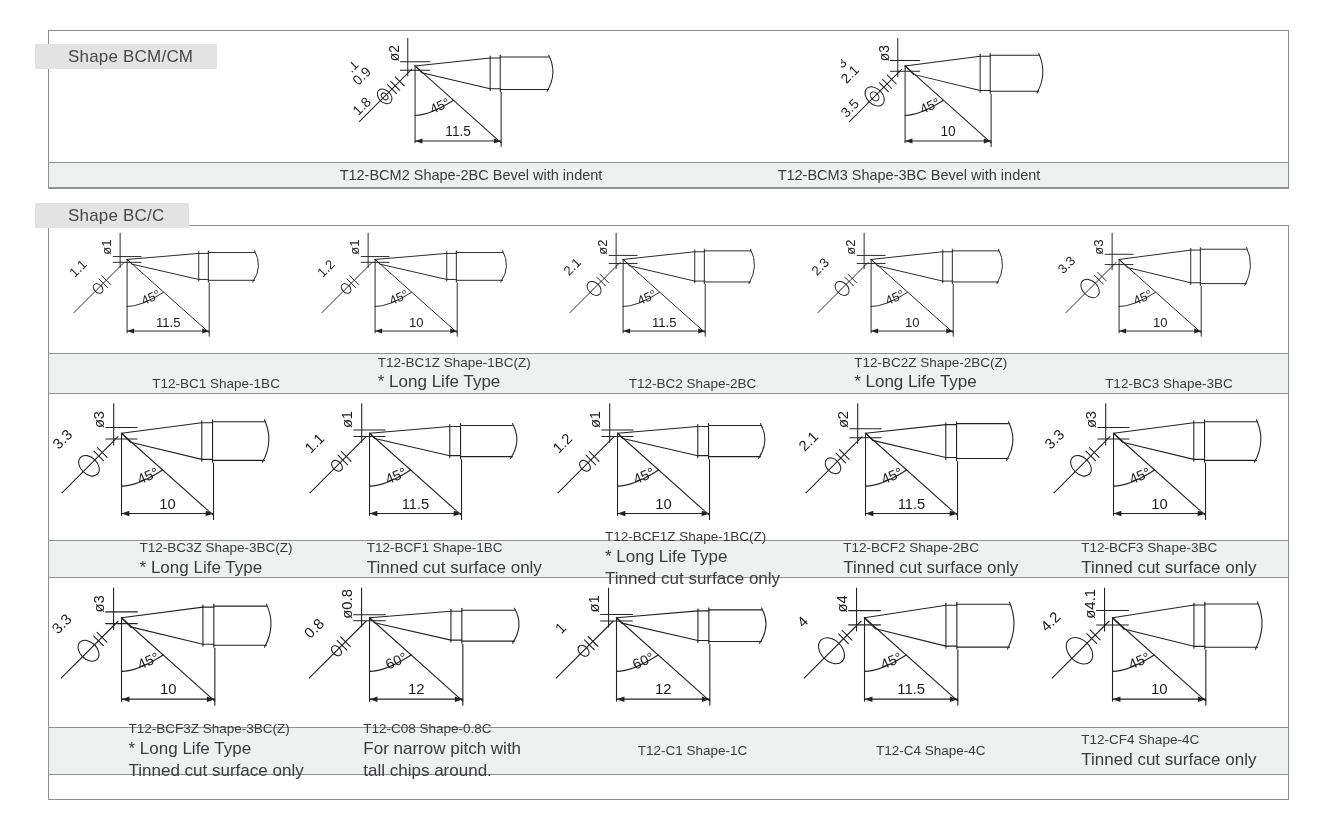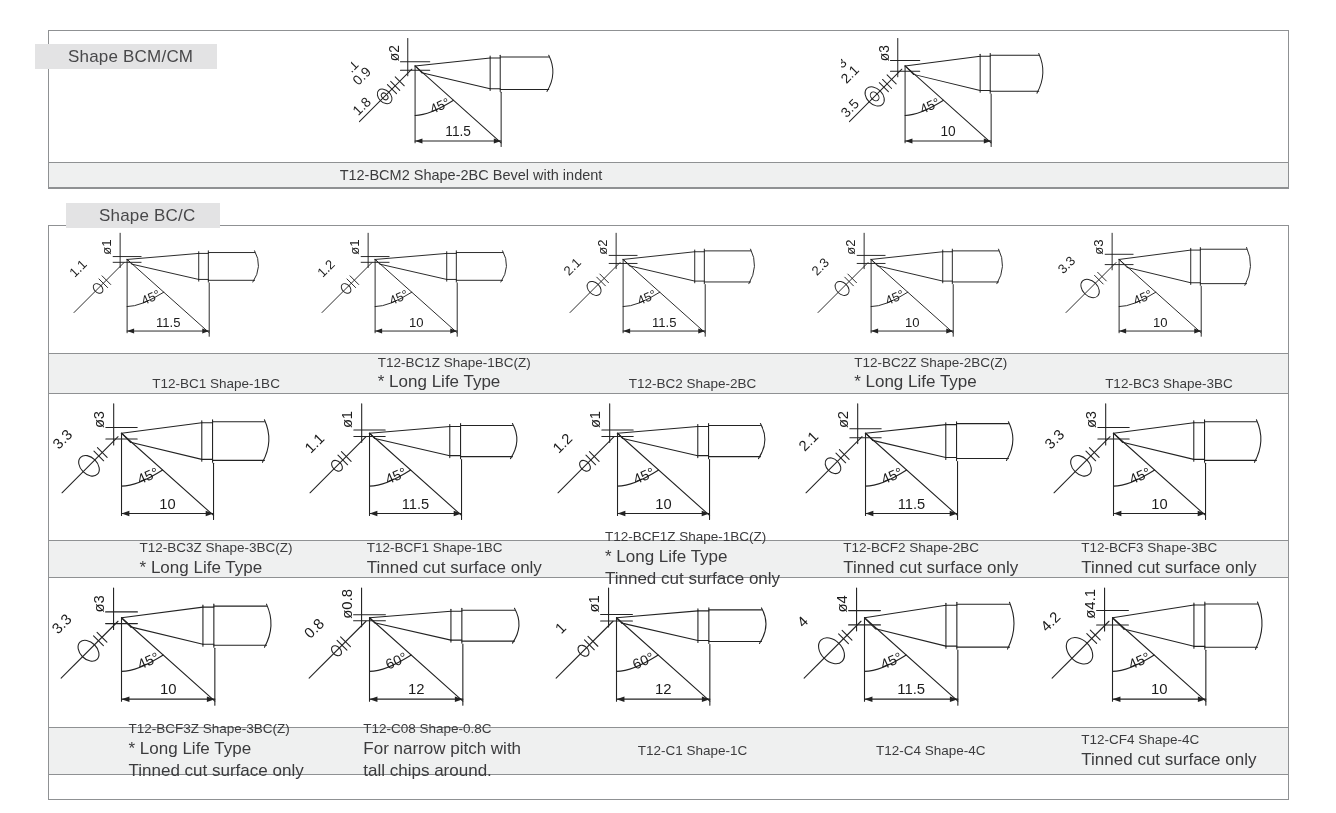--- a/index.html
+++ b/index.html
@@ -1,21 +1,21 @@
 <!DOCTYPE html>
 <html><head>
 <meta charset="utf-8">
 <style>
   html,body{margin:0;padding:0;background:#ffffff;}
   body{width:1336px;height:813px;position:relative;overflow:hidden;
        font-family:"Liberation Sans",sans-serif;color:var(--text,#3b3b3d);}
   .tab{position:absolute;background:var(--tab-bg,#e3e3e4);color:var(--tab-tx,#48484a);
        font-size:17px;height:25px;line-height:25px;padding:0 24px 0 33px;z-index:3;letter-spacing:.2px;}
   #tab1{left:35px;top:8px;margin-top:36px;}
-  #tab2{left:35px;top:203px;margin-left:31px;}
+  #tab2{left:35px;top:203px;}
   .panel{position:absolute;left:48px;width:1241px;border:1px solid var(--pb,#8f9193);
          background:#fff;box-sizing:border-box;z-index:1;}
   #panel1{top:30px;height:159px;}
   #panel2{top:225px;height:575px;}
   .caption-bar{background:var(--cap-bg,#eff0f0);border-top:1px solid var(--pb,#97989b);
                border-bottom:1px solid var(--pb,#97989b);box-sizing:border-box;position:relative;padding-left:48px;}
   
   .s1-diagrams{position:absolute;left:0;top:0;right:0;height:133px;}
   .s1-diagrams svg{position:absolute;top:2px;height:130px;}
   .s1-diagrams svg:nth-of-type(1){left:302px;}
@@ -110,20 +110,21 @@
         <text transform="translate(13.29003614883888 48.58650070512056) rotate(-45)" text-anchor="middle" font-size="15" fill="#1c1c1c" stroke="none" font-family="Liberation Sans, sans-serif">2.1</text>
         <text transform="translate(13.290036148838883 85.63889603929564) rotate(-45)" text-anchor="middle" font-size="15" fill="#1c1c1c" stroke="none" font-family="Liberation Sans, sans-serif">3.5</text>
         <polygon points="70,118 78,115.2 78,120.8" fill="#232323" stroke="none"></polygon>
         <polygon points="164,118 156,115.2 156,120.8" fill="#232323" stroke="none"></polygon>
         <text transform="translate(99 84) rotate(-24)" text-anchor="middle" font-size="14.5" fill="#1c1c1c" stroke="none" font-family="Liberation Sans, sans-serif">45°</text>
         <text transform="translate(117 113)" text-anchor="middle" font-size="15" fill="#1c1c1c" stroke="none" font-family="Liberation Sans, sans-serif">10</text>
       </svg>
     </div>
   <div class="caption-bar s1-bar">
       <div class="s1cap">T12-BCM2 Shape-2BC Bevel with indent</div>
+      <div class="s1cap">T12-BCM3 Shape-3BC Bevel with indent</div>
     </div>
 </div>
 
 <div class="tab" id="tab2">Shape BC/C</div>
 <div class="panel" id="panel2">
     <div class="drow r1">
       <div class="dcell">
         <svg viewBox="0 0 244 142">
           <g stroke="#232323" stroke-width="1.1" fill="none" stroke-linecap="round">
             <line x1="70" y1="36" x2="152" y2="29.1"></line>

